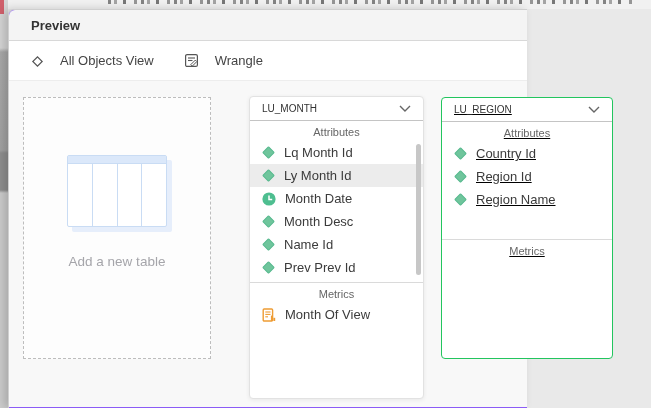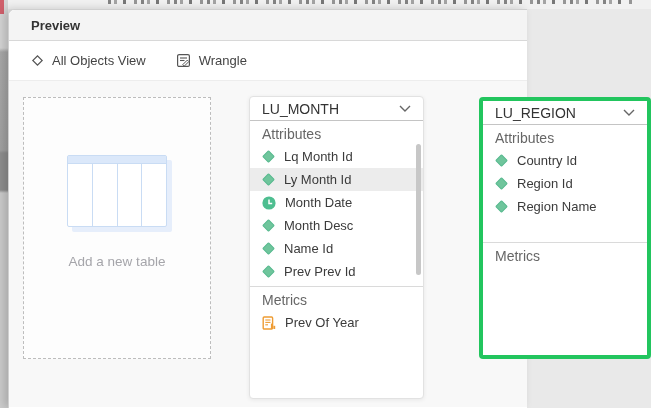--- a/index.html
+++ b/index.html
@@ -11,55 +11,55 @@
     background:linear-gradient(#d6d6d6 0px,#d6d6d6 48px,#aaaaaa 52px,#a3a3a3 150px,
       #8f8f8f 153px,#8f8f8f 190px,#cdcdcd 193px,#cdcdcd 100%); }
   .bg-left-red { position:absolute; left:0; top:0; width:4px; height:14px; background:#d05f6b; }
   .bg-top-strip { position:absolute; left:8px; top:0; right:0; height:9px; background:#f1f1f1; }
   .bg-top-text { position:absolute; left:100px; right:18px; top:0; height:4px; opacity:.75;
     background:repeating-linear-gradient(90deg,#5f5f5f 0 3px,transparent 3px 6px,#8a8a8a 6px 9px,
       transparent 9px 15px,#4f4f4f 15px 18px,transparent 18px 26px,#777 26px 29px,transparent 29px 33px); }
 
   
   .dialog { position:absolute; left:8px; top:9px; width:519px; height:399px;
-    background:#ffffff; border-top-left-radius:6px;
+    background:#8b5cf6; border-top-left-radius:6px;
     box-shadow:-4px 0 10px rgba(0,0,0,.18); border-left:1px solid #cfcfcf; border-top:1px solid #cfcfcf; }
   .dialog-header { height:31px; background:#f4f4f4; border-bottom:1px solid #d8d8d8;
     border-top-left-radius:6px; display:flex; align-items:center; padding-left:22px; }
   .dialog-title { font-size:13px; font-weight:700; color:#333; }
 
   .toolbar { height:40px; background:#fff; display:flex; align-items:center;
     padding-left:22px; gap:30px; border-bottom:1px solid #ededed; }
-  .tool-btn { display:flex; align-items:center; gap:8px; font-size:13px; color:#444; cursor:pointer; }
+  .tool-btn { display:flex; align-items:flex-end; gap:16px; font-size:13px; color:#444; cursor:pointer; }
   .tool-btn svg { display:block; }
 
   .canvas { position:relative; height:326px; background:#f8f8f8; }
 
   
   .dropzone { position:absolute; left:14px; top:16px; width:188px; height:262px;
     border:1px dashed #bdbdbd; background:#fdfdfd; display:flex; flex-direction:column; align-items:center; }
   .mini-table { margin-top:57px; width:100px; height:72px; background:#fff;
     border:1px solid #c9dcf4; border-radius:2px; position:relative; display:flex;
     box-shadow:5px 5px 0 #e6eefb; }
   .mini-table .hd { position:absolute; left:0; top:0; right:0; height:8px;
     background:#dbe8fa; border-bottom:1px solid #c9dcf4; }
   .mini-table .col { flex:1; border-right:1px solid #c9dcf4; }
   .mini-table .col:last-child { border-right:none; }
   .drop-label { margin-top:27px; font-size:13.5px; color:#a5a5aa; }
 
   
   .card { position:absolute; background:#fff; border:1px solid #e2e2e2; border-radius:4px;
     box-shadow:0 1px 4px rgba(0,0,0,.07); }
   .card.lu-month { left:240px; top:15px; width:175px; height:303px; }
-  .card.lu-region { left:470px; top:16px; width:172px; height:262px;
-    border:4px solid #22c55e; box-shadow:none; }
+  .card.lu-region { left:432px; top:16px; width:172px; height:262px;
+    border:1px solid #22c55e; box-shadow:none;text-decoration:underline; }
   .card-header { height:24px; display:flex; align-items:center; justify-content:space-between;
     padding:0 12px; border-bottom:1px solid #c4c4c4; cursor:pointer; }
-  .card-title { font-size:14px; color:#333; }
-  .section-label { font-size:14px; color:#666; padding:5px 12px 3px; }
+  .card-title { font-size:10px; color:#333; }
+  .section-label { font-size:11px; color:#666; padding:5px 12px 3px;text-align:center; }
   .item { height:23px; display:flex; align-items:center; padding-left:12px; gap:9px;
     font-size:13px; color:#3b3b3b; cursor:pointer; }
   .item.highlight { background:#ececec; }
   .i-diamond { width:9px; height:9px; background:#6fc59c; border:1px solid #54b88c;
     transform:rotate(45deg); border-radius:1px; flex:0 0 auto; margin:0 2px; }
   .icon-svg { flex:0 0 auto; display:block; }
   .divider { border-top:1px solid #dadada; margin-top:3px; }
   .attr-section-fixed { height:117px; }
   .scroll-thumb { position:absolute; right:2px; top:47px; width:5px; height:131px;
     background:#c7c7c7; border-radius:3px; }
@@ -153,21 +153,21 @@
 
       <div class="item">
         <svg class="icon-svg" width="14" height="14" viewBox="0 0 14 14">
           <rect x="1.2" y="1" width="9.4" height="12" rx="1" fill="none" stroke="#ee9c33" stroke-width="1.4"></rect>
           <line x1="3.3" y1="4" x2="8.5" y2="4" stroke="#ee9c33" stroke-width="1.1"></line>
           <line x1="3.3" y1="6.4" x2="8.5" y2="6.4" stroke="#ee9c33" stroke-width="1.1"></line>
           <line x1="3.3" y1="8.8" x2="6" y2="8.8" stroke="#ee9c33" stroke-width="1.1"></line>
           <rect x="8.9" y="7.6" width="2" height="5.4" fill="#ee9c33"></rect>
           <rect x="11.4" y="9.8" width="1.8" height="3.2" fill="#ee9c33"></rect>
         </svg>
-        <span>Prev Of Year</span>
+        <span>Month Of View</span>
       </div>
 
       <div class="scroll-thumb"></div>
     </div>
 
     <div class="card lu-region">
       <div class="card-header">
         <span class="card-title">LU_REGION</span>
         <svg width="12" height="7" viewBox="0 0 12 7">
           <path d="M1 1 L6 6 L11 1" fill="none" stroke="#666" stroke-width="1.4"></path>

